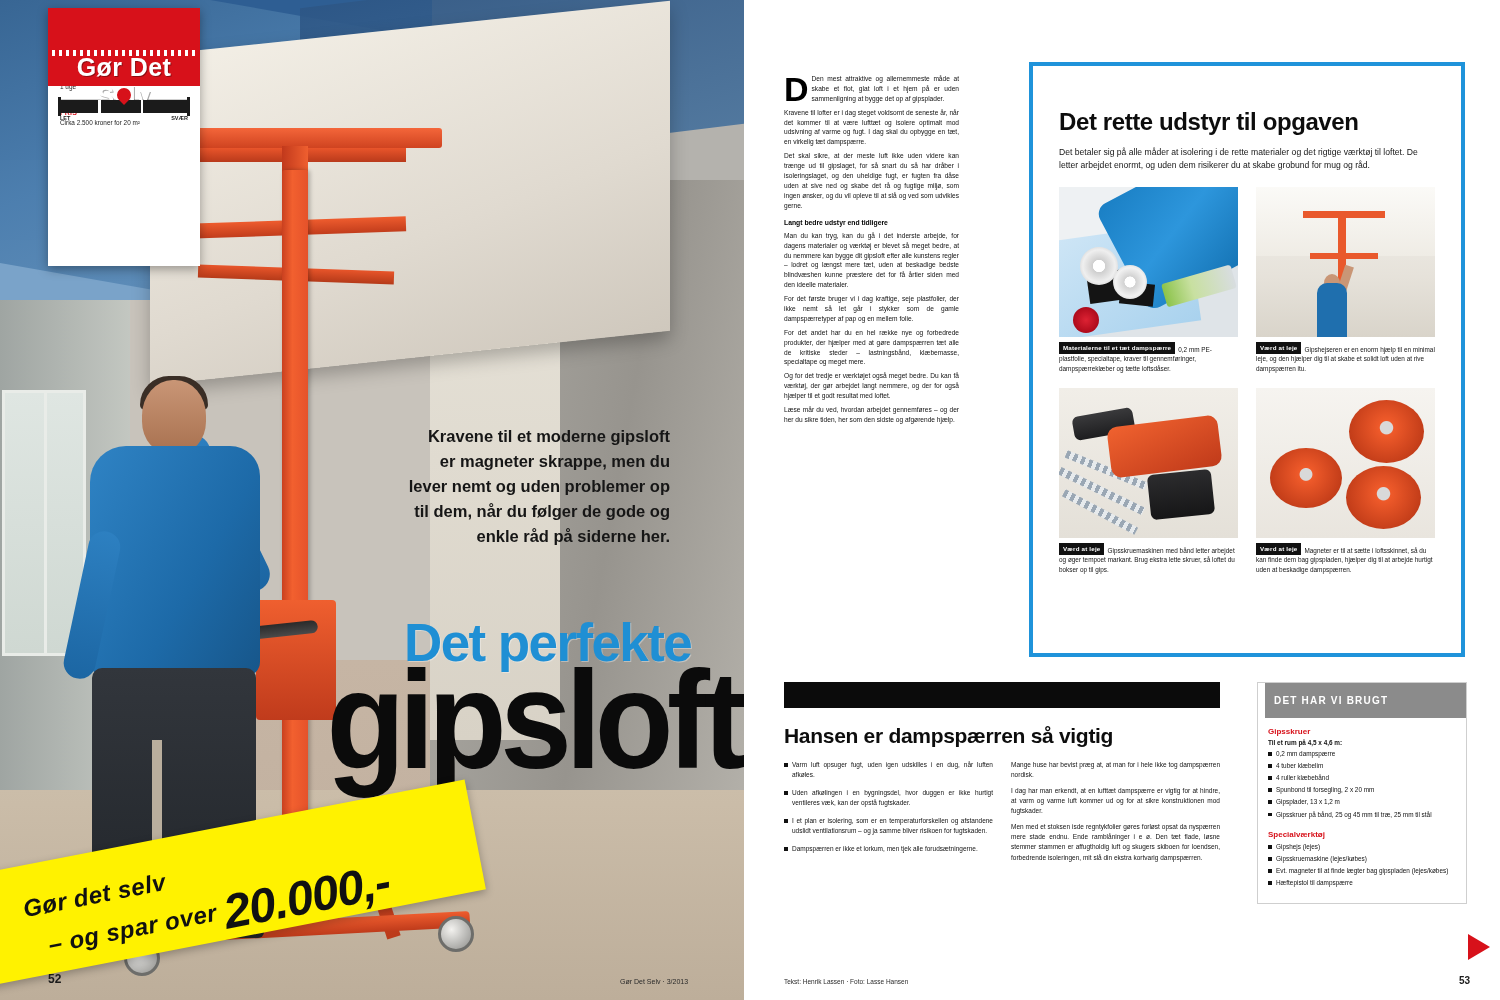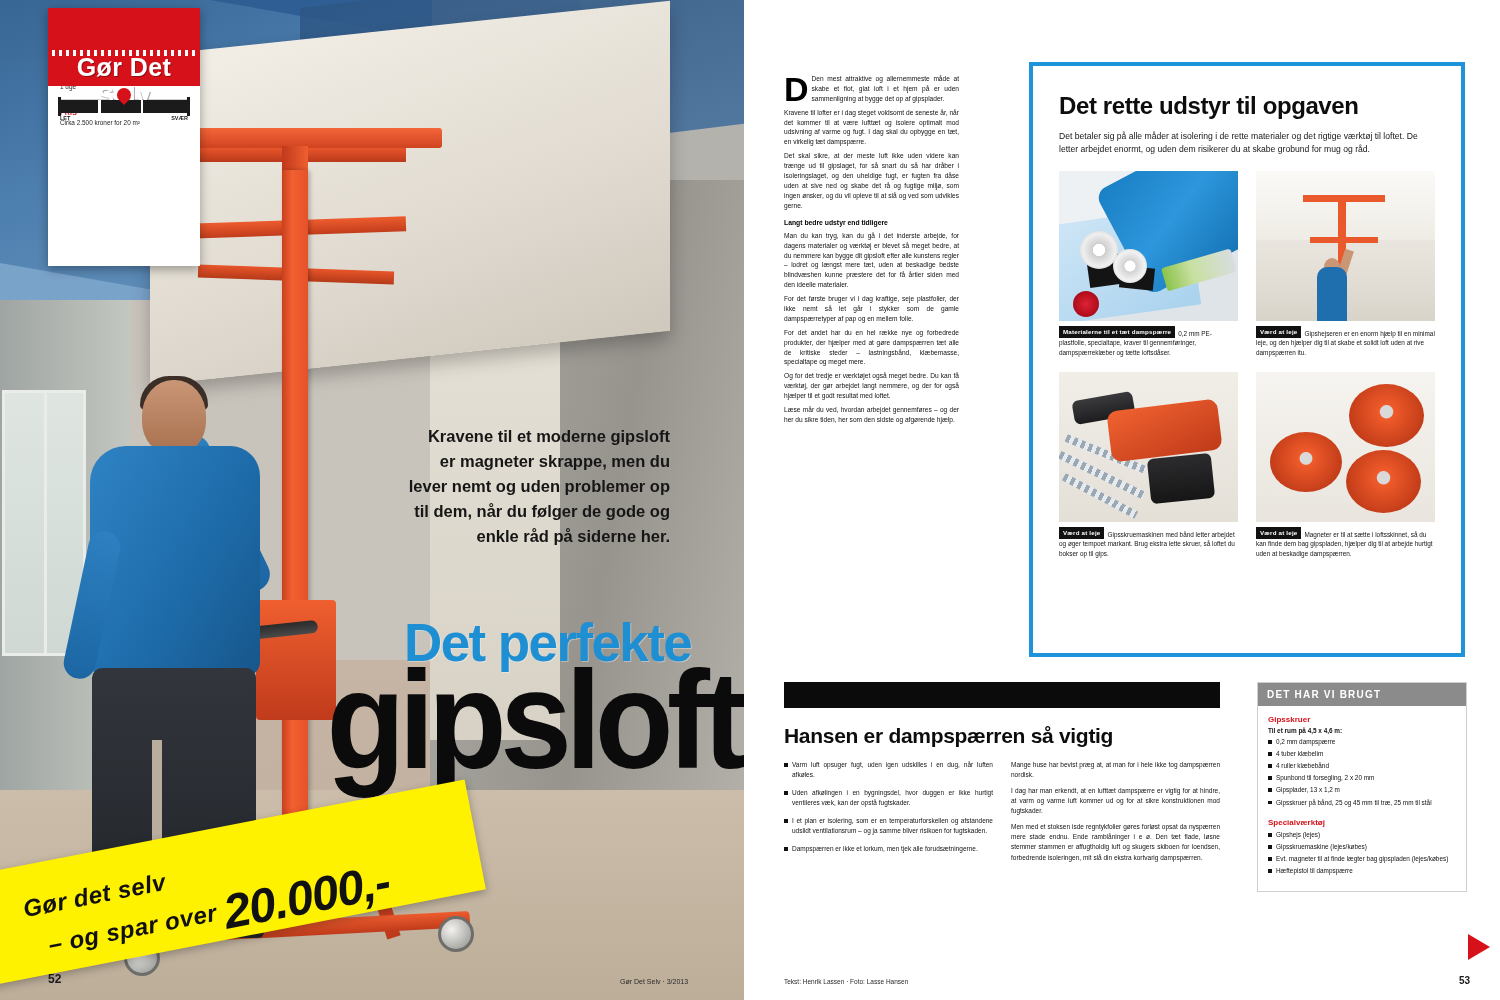--- a/index.html
+++ b/index.html
@@ -116,21 +116,21 @@
 
   .col-main{position:absolute;left:40px;top:74px;width:175px;}
   .body-col{font-size:6.6px;line-height:1.5;color:#111;text-align:justify;}
   .body-col p{margin:0 0 4px;}
   .dropcap{float:left;font-size:34px;line-height:26px;font-weight:800;margin:2px 3px 0 0;color:#000;}
   .sub-h{font-weight:800;font-size:6.8px;margin:7px 0 3px;color:#000;}
 
   
   .equip{position:absolute;left:285px;top:62px;width:436px;height:595px;
     border:4px solid #1f93da;background:#fff;box-sizing:border-box;}
-  .equip-inner{padding:26px 26px 10px;}
+  .equip-inner{padding:42px 26px 10px;}
   .equip-h{font-size:24px;font-weight:800;color:#0d0d0d;letter-spacing:-.4px;margin:0 0 10px;}
   .equip-p{font-size:8.6px;line-height:1.55;color:#161616;margin:0 0 14px;}
   .grid2{display:grid;grid-template-columns:1fr 1fr;gap:14px 18px;}
   .cell-img{width:100%;height:150px;border:0;overflow:hidden;position:relative;background:#ddd;}
   .cap{margin-top:5px;font-size:6.4px;line-height:1.52;color:#141414;}
   .cap-tag{display:inline-block;background:#111;color:#fff;font-weight:800;font-size:6.2px;
     padding:1.5px 4px;margin-right:3px;vertical-align:1px;letter-spacing:.2px;}
 
   
   .ph-materials{background:linear-gradient(160deg,#eef1f3 0 42%,#dfe4e8 42% 100%);}
@@ -184,21 +184,21 @@
   .bot-h{font-size:21px;font-weight:800;color:#0d0d0d;margin:16px 0 12px;letter-spacing:-.3px;}
   .bot-cols{display:grid;grid-template-columns:1fr 1fr;gap:18px;}
   .bullets{font-size:6.5px;line-height:1.55;color:#111;}
   .bullets div{margin-bottom:8px;padding-left:8px;position:relative;text-align:justify;}
   .bullets div:before{content:"";position:absolute;left:0;top:3px;width:4px;height:4px;background:#111;}
   .plaintext{font-size:6.5px;line-height:1.55;color:#111;text-align:justify;}
   .plaintext p{margin:0 0 6px;}
 
   
   .used{position:absolute;left:513px;top:682px;width:208px;border:1px solid #cfcfcf;background:#fff;}
-  .used-h{background:#8b8b8b;color:#fff;font-weight:800;font-size:10px;letter-spacing:1.2px;padding:6px 9px;}
+  .used-h{background:#8b8b8b;color:#fff;font-weight:800;font-size:10px;letter-spacing:1.2px;padding:12px 9px;margin-left:7px;}
   .used-b{padding:9px 10px 12px;}
   .used-sec{color:#d7111a;font-weight:800;font-size:8px;margin:0 0 3px;}
   .used-sec.two{margin-top:11px;}
   .used-lead{font-size:6.4px;font-weight:700;color:#111;margin-bottom:3px;}
   .used-list{list-style:none;margin:0;padding:0;font-size:6.4px;line-height:1.5;color:#111;}
   .used-list li{position:relative;padding-left:8px;margin-bottom:2.5px;}
   .used-list li:before{content:"";position:absolute;left:0;top:3px;width:3.5px;height:3.5px;background:#111;}
 
   .arrow{position:absolute;right:10px;bottom:40px;width:0;height:0;
     border-left:22px solid #d7111a;border-top:13px solid transparent;border-bottom:13px solid transparent;}

